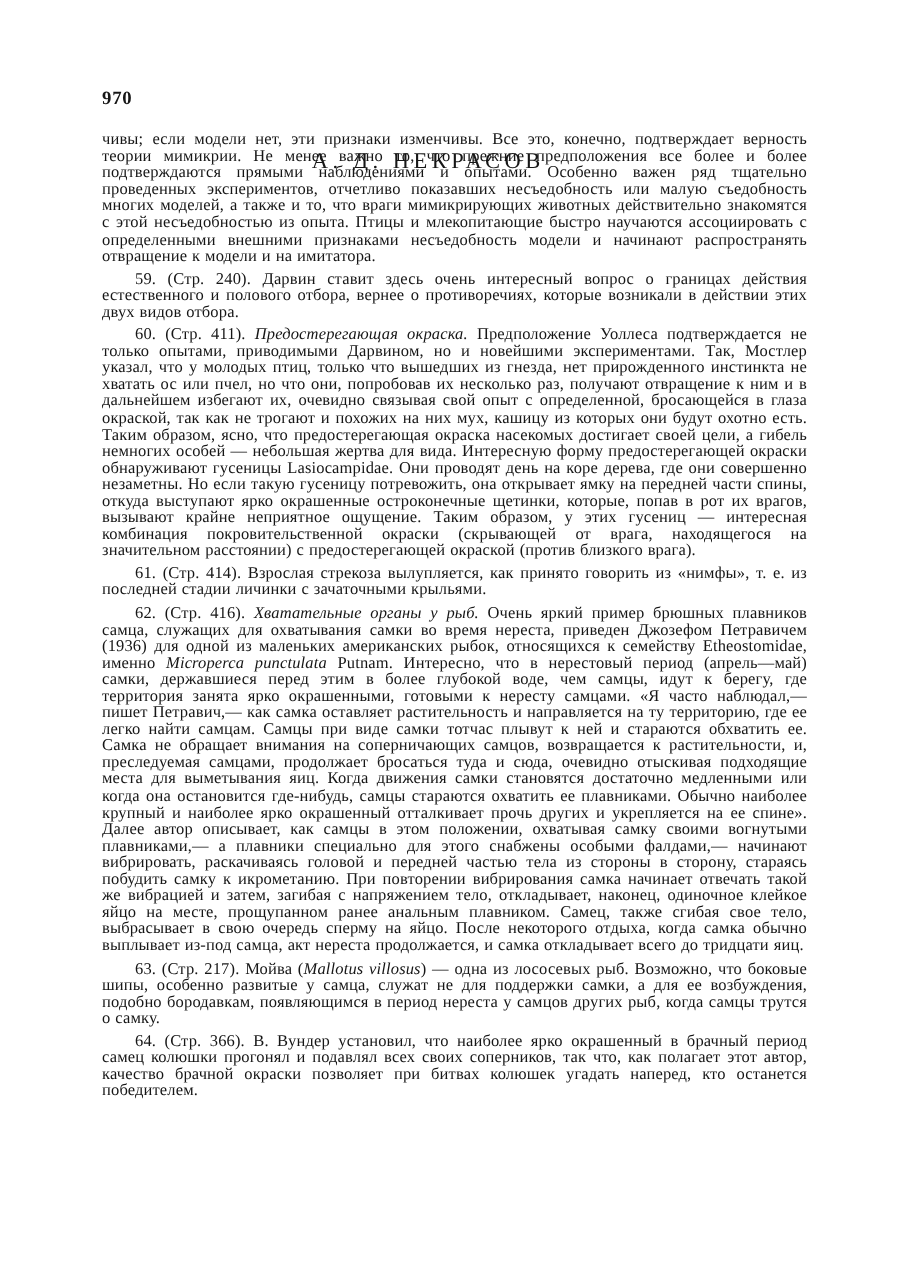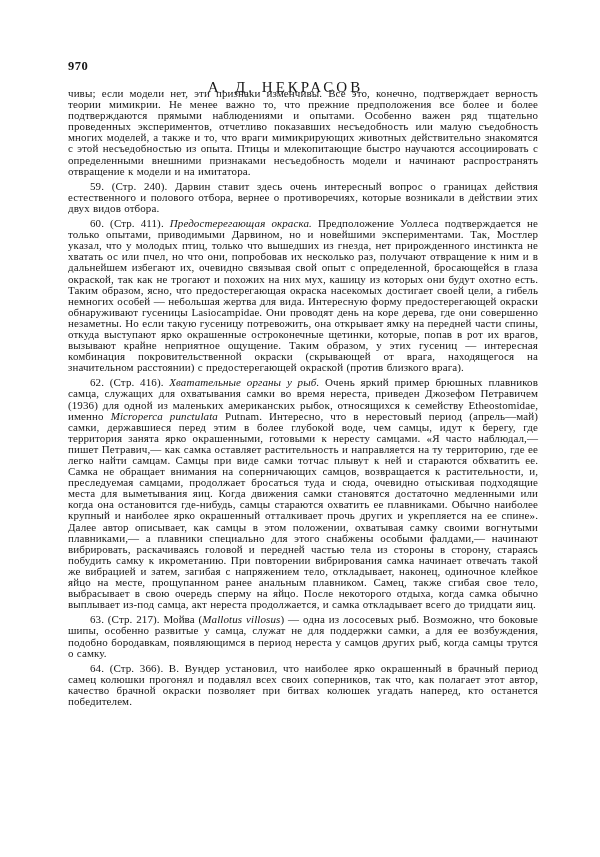--- a/index.html
+++ b/index.html
@@ -16,21 +16,21 @@
     font-family: "Liberation Serif", "DejaVu Serif", serif;
     color: #161616;
   }
   .page-header {
     position: absolute;
     top: 58px;
     left: 68px;
     width: 470px;
     height: 16px;
     display: flex;
-    align-items: center;
+    align-items: flex-start;
   }
   .page-number {
     flex: 0 0 70px;
     font-size: 12.5px;
     font-weight: bold;
     letter-spacing: 0.5px;
   }
   .running-head {
     flex: 1 1 auto;
     text-align: center;
@@ -75,18 +75,19 @@
   <div class="page-header">
     <div class="page-number">970</div>
     <div class="running-head">А. Д. НЕКРАСОВ</div>
     <div class="header-spacer"></div>
   </div>
 
   <div class="text-block">
       <p class=""><span>чивы; если модели нет, эти признаки изменчивы. Все это, конечно, подтверждает верность теории мимикрии. Не менее важно то, что прежние предположения все более и более подтверждаются прямыми наблюдениями и опытами. Особенно важен ряд тщательно проведенных экспериментов, отчетливо показавших несъедобность или малую съедобность многих моделей, а также и то, что враги мимикрирующих животных действительно знакомятся с этой несъедобностью из опыта. Птицы и млекопитающие быстро научаются ассоциировать с определенными внешними признаками несъедобность модели и начинают распространять отвращение к модели и на имитатора.</span></p>
       <p class="indent"><span>59. (Стр. 240). Дарвин ставит здесь очень интересный вопрос о границах действия естественного и полового отбора, вернее о противоречиях, которые возникали в действии этих двух видов отбора.</span></p>
       <p class="indent"><span>60. (Стр. 411). </span><span class="em">Предостерегающая окраска.</span><span> Предположение Уоллеса подтверждается не только опытами, приводимыми Дарвином, но и новейшими экспериментами. Так, Мостлер указал, что у молодых птиц, только что вышедших из гнезда, нет прирожденного инстинкта не хватать ос или пчел, но что они, попробовав их несколько раз, получают отвращение к ним и в дальнейшем избегают их, очевидно связывая свой опыт с определенной, бросающейся в глаза окраской, так как не трогают и похожих на них мух, кашицу из которых они будут охотно есть. Таким образом, ясно, что предостерегающая окраска насекомых достигает своей цели, а гибель немногих особей — небольшая жертва для вида. Интересную форму предостерегающей окраски обнаруживают гусеницы Lasiocampidae. Они проводят день на коре дерева, где они совершенно незаметны. Но если такую гусеницу потревожить, она открывает ямку на передней части спины, откуда выступают ярко окрашенные остроконечные щетинки, которые, попав в рот их врагов, вызывают крайне неприятное ощущение. Таким образом, у этих гусениц — интересная комбинация покровительственной окраски (скрывающей от врага, находящегося на значительном расстоянии) с предостерегающей окраской (против близкого врага).</span></p>
+      <p class="indent"><span>61. (Стр. 414). Взрослая стрекоза вылупляется, как принято говорить из «нимфы», т. е. из последней стадии личинки с зачаточными крыльями.</span></p>
       <p class="indent"><span>62. (Стр. 416). </span><span class="em">Хватательные органы у рыб.</span><span> Очень яркий пример брюшных плавников самца, служащих для охватывания самки во время нереста, приведен Джозефом Петравичем (1936) для одной из маленьких американских рыбок, относящихся к семейству Etheostomidae, именно </span><span class="em">Microperca punctulata</span><span> Putnam. Интересно, что в нерестовый период (апрель—май) самки, державшиеся перед этим в более глубокой воде, чем самцы, идут к берегу, где территория занята ярко окрашенными, готовыми к нересту самцами. «Я часто наблюдал,— пишет Петравич,— как самка оставляет растительность и направляется на ту территорию, где ее легко найти самцам. Самцы при виде самки тотчас плывут к ней и стараются обхватить ее. Самка не обращает внимания на соперничающих самцов, возвращается к растительности, и, преследуемая самцами, продолжает бросаться туда и сюда, очевидно отыскивая подходящие места для выметывания яиц. Когда движения самки становятся достаточно медленными или когда она остановится где-нибудь, самцы стараются охватить ее плавниками. Обычно наиболее крупный и наиболее ярко окрашенный отталкивает прочь других и укрепляется на ее спине». Далее автор описывает, как самцы в этом положении, охватывая самку своими вогнутыми плавниками,— а плавники специально для этого снабжены особыми фалдами,— начинают вибрировать, раскачиваясь головой и передней частью тела из стороны в сторону, стараясь побудить самку к икрометанию. При повторении вибрирования самка начинает отвечать такой же вибрацией и затем, загибая с напряжением тело, откладывает, наконец, одиночное клейкое яйцо на месте, прощупанном ранее анальным плавником. Самец, также сгибая свое тело, выбрасывает в свою очередь сперму на яйцо. После некоторого отдыха, когда самка обычно выплывает из-под самца, акт нереста продолжается, и самка откладывает всего до тридцати яиц.</span></p>
       <p class="indent"><span>63. (Стр. 217). Мойва (</span><span class="em">Mallotus villosus</span><span>) — одна из лососевых рыб. Возможно, что боковые шипы, особенно развитые у самца, служат не для поддержки самки, а для ее возбуждения, подобно бородавкам, появляющимся в период нереста у самцов других рыб, когда самцы трутся о самку.</span></p>
       <p class="indent"><span>64. (Стр. 366). В. Вундер установил, что наиболее ярко окрашенный в брачный период самец колюшки прогонял и подавлял всех своих соперников, так что, как полагает этот автор, качество брачной окраски позволяет при битвах колюшек угадать наперед, кто останется победителем.</span></p>
     </div>
 
 </div>
 
 </body></html>

